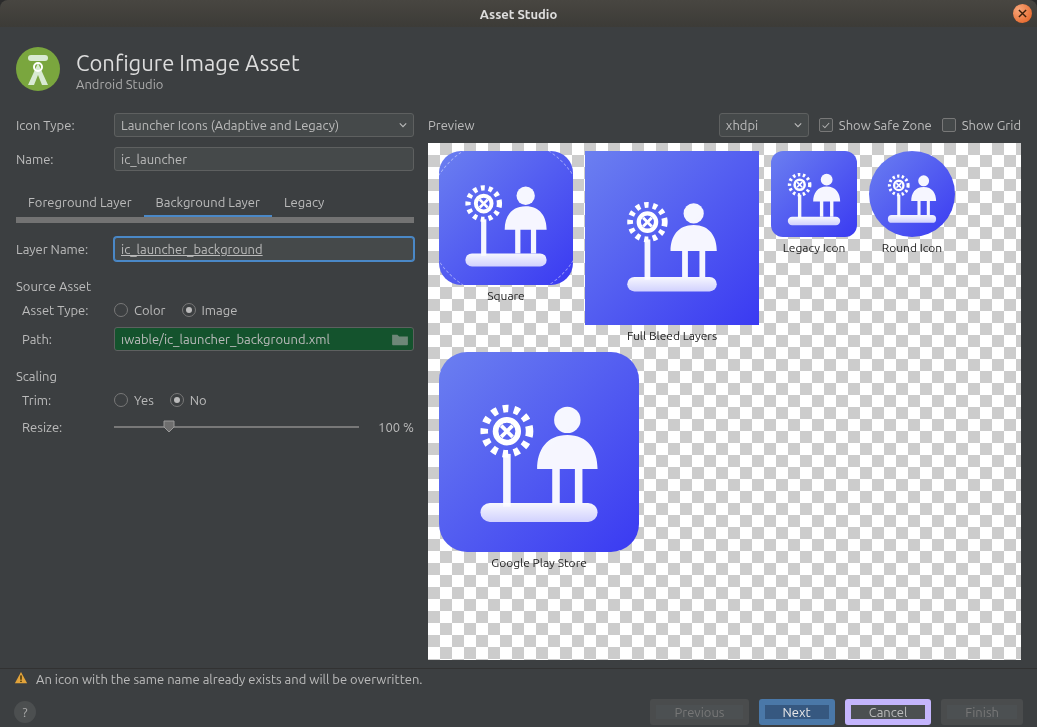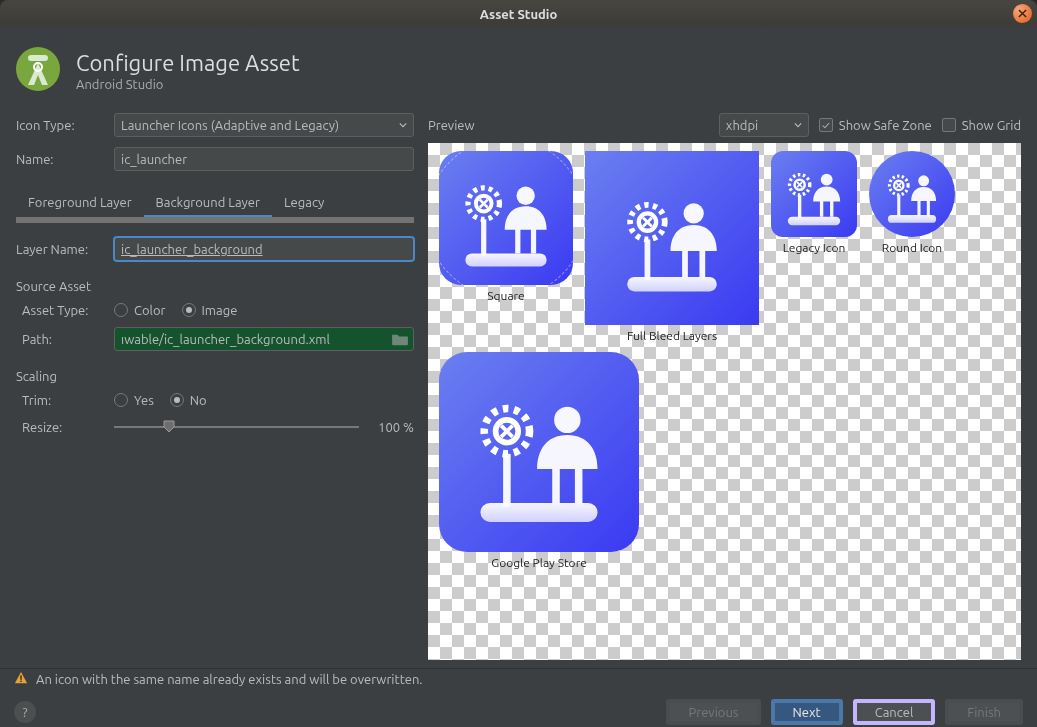--- a/index.html
+++ b/index.html
@@ -82,21 +82,21 @@
 
 .app-glyph { fill: #fff; fill-opacity: .95; }
 
 .footer { padding: 2px 14px; display: flex; flex-direction: column; gap: 12px; border-top: 1px solid #323232; }
 .warn-row { display: flex; align-items: center; gap: 8px; color: #bbb; }
 .warn-icon svg { width: 14px; height: 14px; }
 
 .btnrow { display: flex; align-items: center; gap: 10px; }
 .help { width: 22px; height: 22px; border-radius: 50%; background: #4c4f50; display:flex; align-items:center; justify-content:center; color:#aaa; font-size:13px; cursor:pointer; }
 .btnrow .spacer { flex: 1; }
-.btn { height: 26px; padding: 0 18px; border-radius: 3px; border: 4px solid #c4b5fd; background: #4c5052; color: #bbb; display: flex; align-items: center; justify-content: center; cursor: pointer; }
+.btn { height: 26px; padding: 0 18px; border-radius: 3px; border: 6px solid #c4b5fd; background: #4c5052; color: #bbb; display: flex; align-items: center; justify-content: center; cursor: pointer; }
 .btn.primary { background: #365880; border-color: #4a78a8; color: #e8e8e8; }
 .btn.disabled { color: #777; border-color: #4a4c4d; cursor: default; }
 </style>
 </head>
 <body>
 
 <div class="titlebar">
   <span class="titlebar-title">Asset Studio</span>
   <div class="close-btn">
     <svg viewBox="0 0 10 10">

